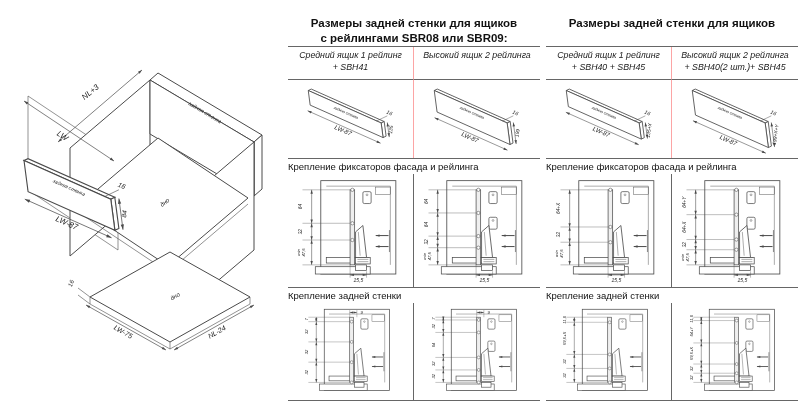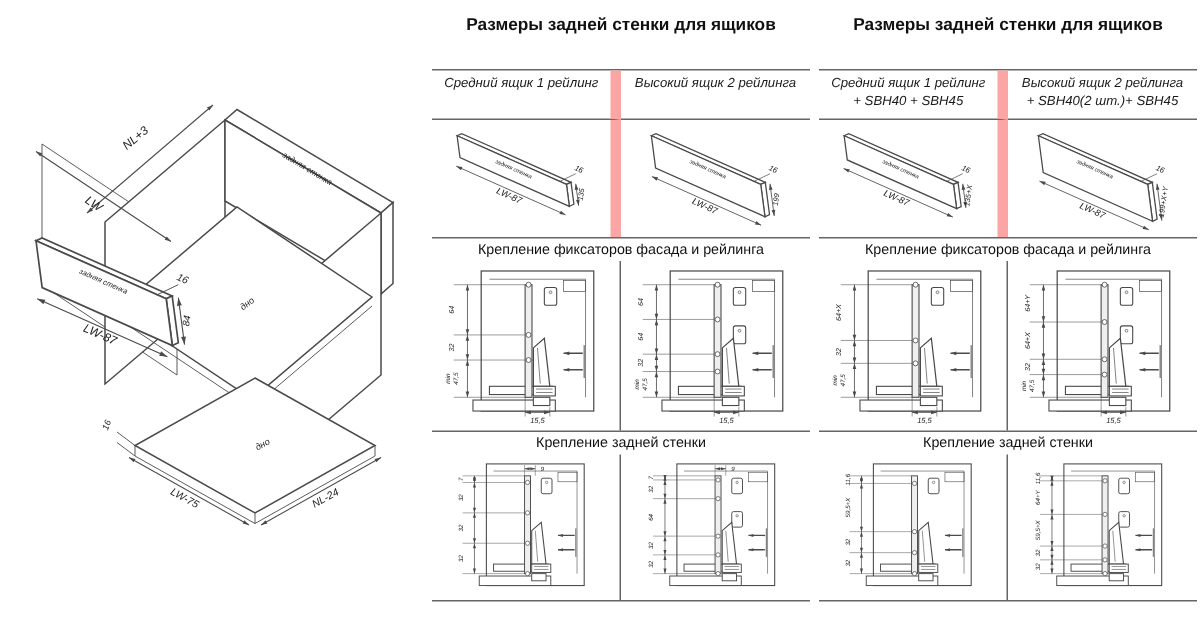--- a/index.html
+++ b/index.html
@@ -1,26 +1,26 @@
 <!DOCTYPE html>
 <html style="--line: #4a4a4a;"><head>
 <meta charset="utf-8">
 <style>
   *{margin:0;padding:0;box-sizing:border-box}
   html,body{width:800px;height:420px;background:#fff;overflow:hidden}
   body{font-family:"Liberation Sans",sans-serif;color:#1a1a1a;position:relative}
   .page{position:absolute;inset:0;background:#fff}
   #iso{position:absolute;left:0;top:0}
   .sec{position:absolute;top:0;width:252px;height:420px}
-  .sec-title{height:46px;padding-top:10px;text-align:center;font-weight:bold;font-size:11.5px;line-height:1.32;color:#111}
+  .sec-title{height:46px;padding-top:16px;text-align:center;font-weight:bold;font-size:11.5px;line-height:1.32;color:#111}
   .tbl{border-top:1px solid #666;border-bottom:1px solid #666;display:flex;flex-wrap:wrap}
   .hcell{width:50%;height:33px;border-bottom:1px solid #666;font-style:italic;font-size:8.8px;line-height:1.35;text-align:center;padding-top:3px}
-  .hcell.first,.pcell.first{border-right:7px solid #fca5a5}
+  .hcell.first,.pcell.first{border-right:1px solid #fca5a5}
   .pcell{width:50%;height:78px;display:flex;align-items:center;justify-content:center}
-  .sub-title{height:15px;line-height:16px;text-align:center;font-size:9.5px;color:#111}
+  .sub-title{height:15px;line-height:16px;text-align:left;font-size:9.5px;color:#111}
   .drow{display:flex;border-bottom:1px solid #666}
   .drow.r1{height:114px}
   .drow.r2{height:98px}
   .dcell{width:50%;display:flex;justify-content:center;align-items:flex-start;padding-top:3px}
   .dcell.first{border-right:1px solid #666}
   svg{display:block}
   svg text{font-family:"Liberation Sans",sans-serif;font-style:italic;fill:#222;text-anchor:middle}
   .wf{fill:#fff;stroke:var(--line);stroke-width:1}
   .tf{fill:none;stroke:var(--line);stroke-width:0.6}
   .adim{stroke:var(--line);stroke-width:0.7}
@@ -82,24 +82,26 @@
       <polygon points="114,161 109.78427850868826,159.75192455849322 111.22649901887385,157.58859379321484" fill="var(--line)"></polygon>
       <polygon points="86,305 90.29795686744544,305.9260490081948 89.02327764440079,308.19214540471864" fill="var(--line)"></polygon>
       <polygon points="166,350 161.70204313255456,349.0739509918052 162.9767223555992,346.80785459528136" fill="var(--line)"></polygon>
       <polygon points="174,350 177.0232776444008,346.80785459528136 178.29795686744544,349.0739509918052" fill="var(--line)"></polygon>
       <polygon points="254,305 250.9767223555992,308.19214540471864 249.70204313255456,305.9260490081948" fill="var(--line)"></polygon>
     </svg>
 
   <section class="sec" style="left:288px">
     <div class="sec-title">
       <div>Размеры задней стенки для ящиков</div>
+      <div>с рейлингами SBR08 или SBR09:</div>
     </div>
     <div class="tbl">
       <div class="hcell first">
         <div>Средний ящик 1 рейлинг</div>
+        <div>+ SBH41</div>
       </div>
       <div class="hcell">
         <div>Высокий ящик 2 рейлинга</div>
       </div>
       <div class="pcell first">
         <svg viewBox="0 0 122 80" width="122" height="76">
             <polygon points="16,10 92.73781844197848,44.16587801836721 95.93781844197848,42.66587801836721 19.2,8.5" fill="#fff" stroke="var(--line)" stroke-width="0.9"></polygon>
             <polygon points="92.73781844197848,44.16587801836721 95.93781844197848,42.66587801836721 97.95606844197847,58.05115301836721 94.75606844197847,59.55115301836721" fill="#fff" stroke="var(--line)" stroke-width="0.9"></polygon>
             <polygon points="16,10 92.73781844197848,44.16587801836721 94.75606844197847,59.55115301836721 18.018250000000002,25.385275" fill="#fff" stroke="var(--line)" stroke-width="0.9"></polygon>
             <text x="55.14890922098924" y="34.5289390091836" font-size="4" transform="rotate(24 55.14890922098924 34.5289390091836)">задняя стенка</text>

